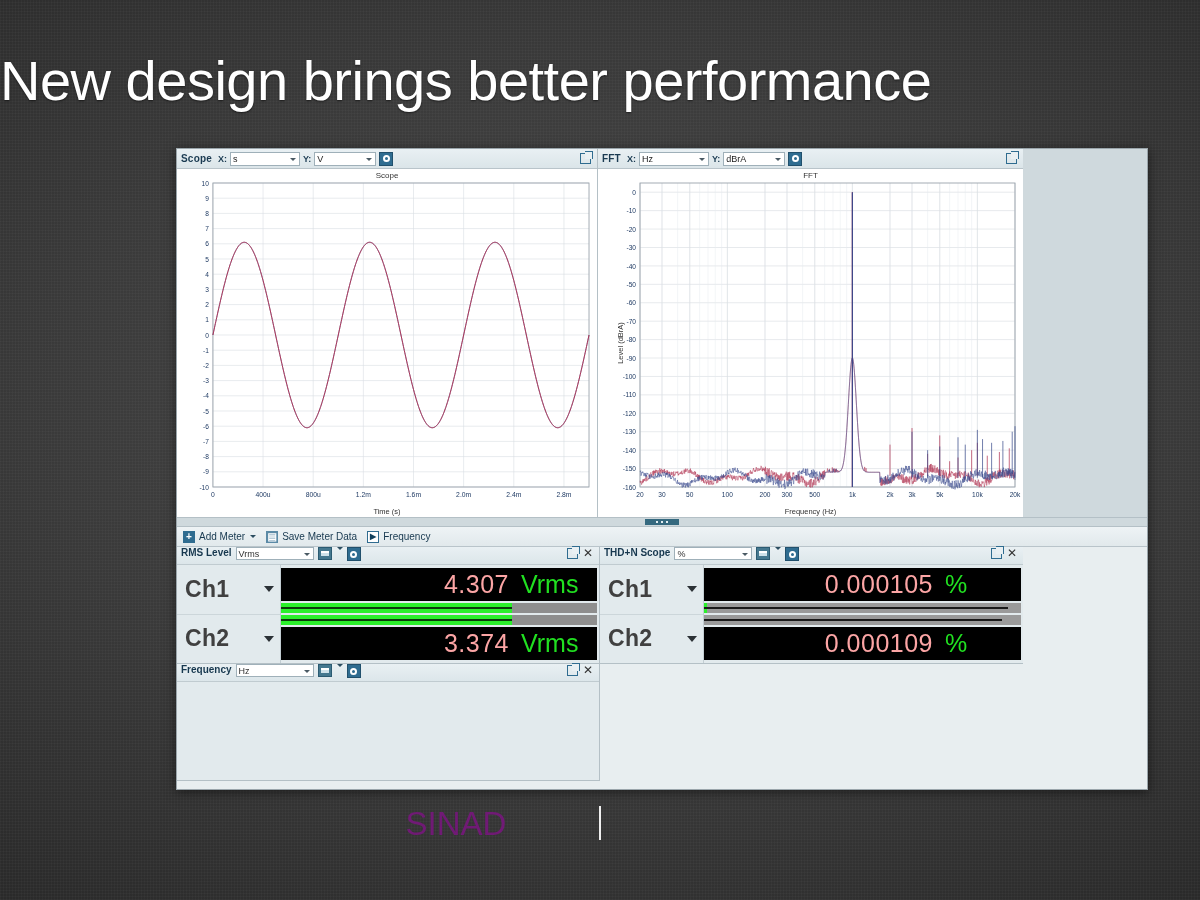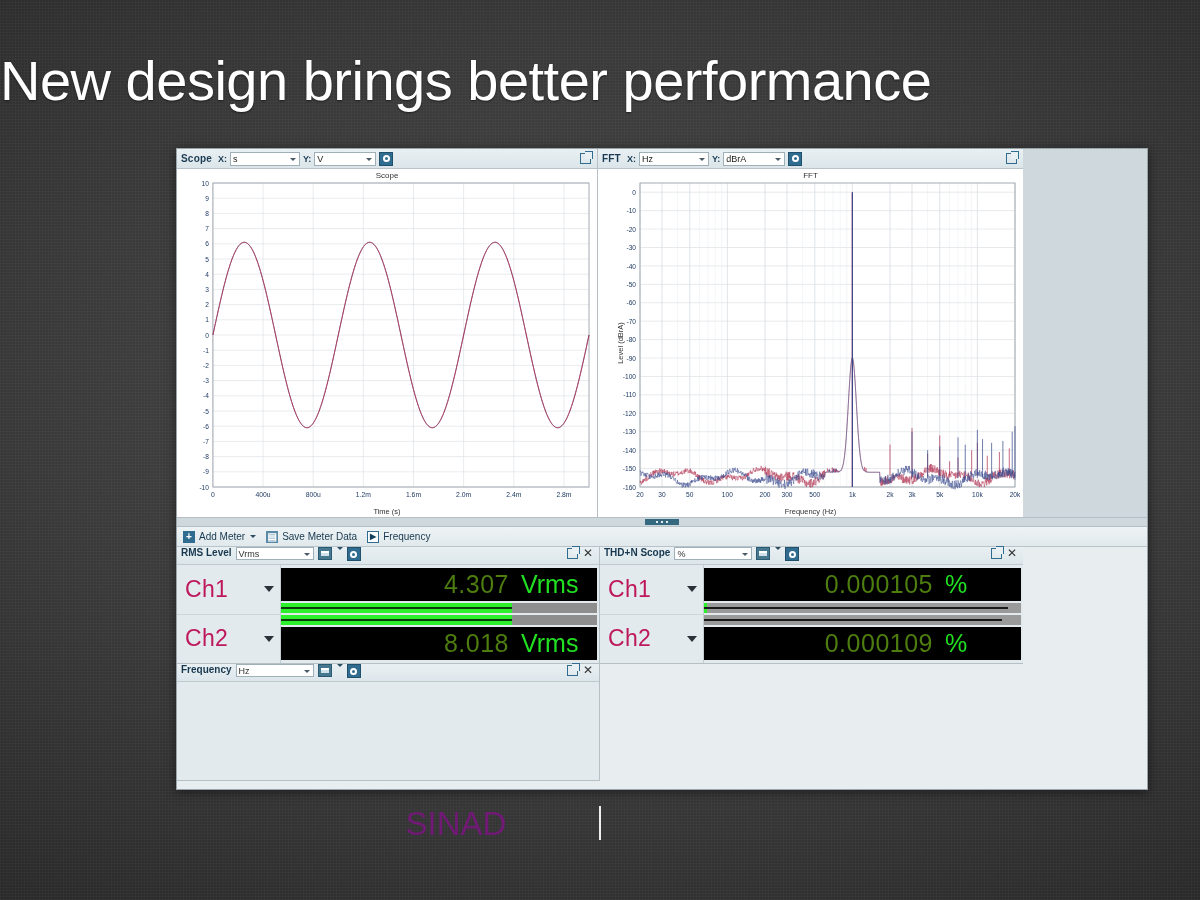--- a/index.html
+++ b/index.html
@@ -207,36 +207,36 @@
     width: 104px; flex: none;
     display: flex; flex-direction: column;
     border-right: 1px solid #c3ced3;
   }
   .ch-cell {
     flex: 1; display: flex; align-items: center; justify-content: space-between;
     padding: 0 6px 0 8px;
     background: #e2eaed;
   }
   .ch-cell + .ch-cell { border-top: 1px solid #ccd6da; }
-  .ch-label { font-size: 23px; color: #be185d; font-weight: 400; letter-spacing: .3px; }
+  .ch-label { font-size: 23px; color: #404040; font-weight: 700; letter-spacing: .3px; }
   .ch-caret {
     width: 0; height: 0;
     border-left: 5px solid transparent; border-right: 5px solid transparent;
     border-top: 6px solid #2b3136;
   }
   .readout-col { flex: 1; position: relative; background: #e2eaed; padding: 3px 2px 3px 0; }
   .readout-stack { height: 100%; display: flex; flex-direction: column; }
   .read-box {
     background: #000; flex: 1;
     display: flex; align-items: center; justify-content: flex-end;
     padding: 0 8px 0 4px; gap: 12px;
     min-height: 0;
   }
   .read-val {
-    color: #4d7c0f; font-size: 25px; font-weight: 300;
+    color: #fca5a5; font-size: 25px; font-weight: 300;
     font-family: "Liberation Sans", sans-serif; letter-spacing: .5px;
     line-height: 1;
   }
   .read-unit {
     color: #21e021; font-size: 25px; font-weight: 300;
     font-family: "Liberation Sans", sans-serif; line-height: 1;
     min-width: 68px; text-align: left;
   }
   .bar-pair { flex: none; height: 26px; display: flex; flex-direction: column; justify-content: center; gap: 2px; }
   .bar {
@@ -575,21 +575,21 @@
             <div class="bar">
               <div class="fill" style="width:73%"></div>
               <div class="needle" style="width:73%"></div>
             </div>
             <div class="bar">
               <div class="fill" style="width:73%"></div>
               <div class="needle" style="width:73%"></div>
             </div>
           </div>
           <div class="read-box">
-            <span class="read-val">8.018</span>
+            <span class="read-val">3.374</span>
             <span class="read-unit">Vrms</span>
           </div>
         </div>
       </div>
     </div>
       </div>
       <div class="meter edge-r">
     <div class="meter-head">
       <span class="meter-name">THD+N Scope</span>
       <div class="unit-combo">

